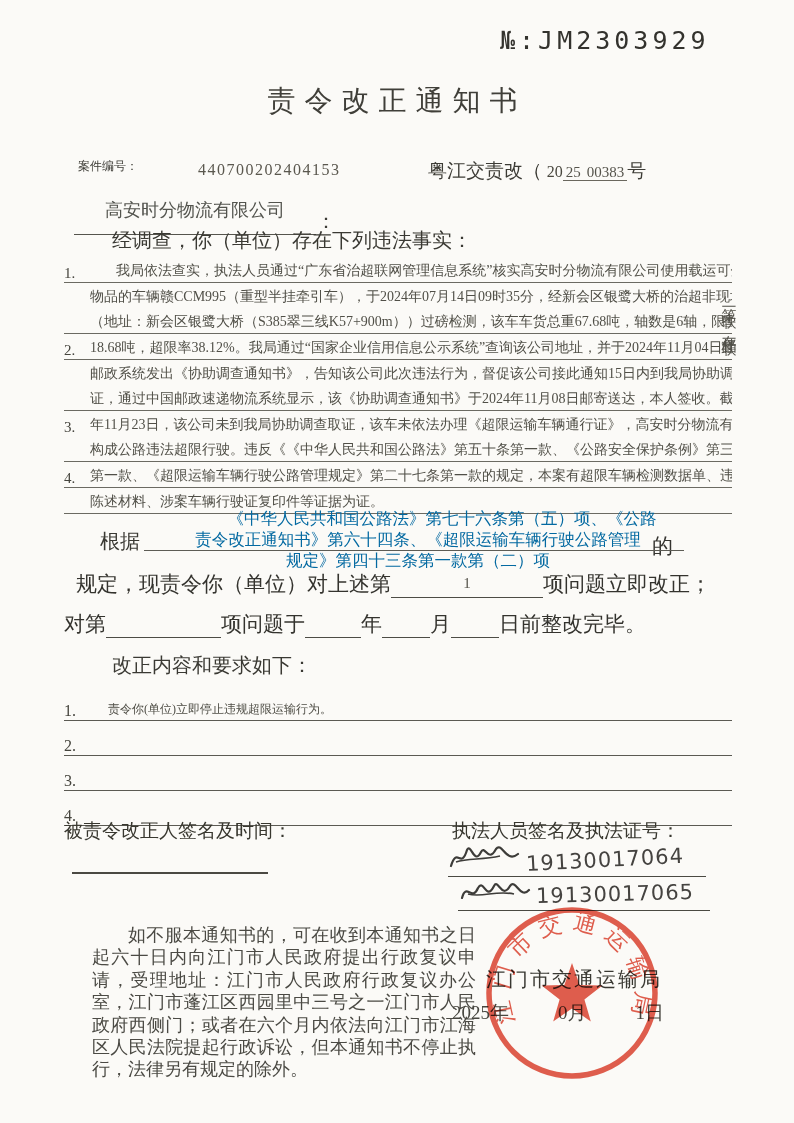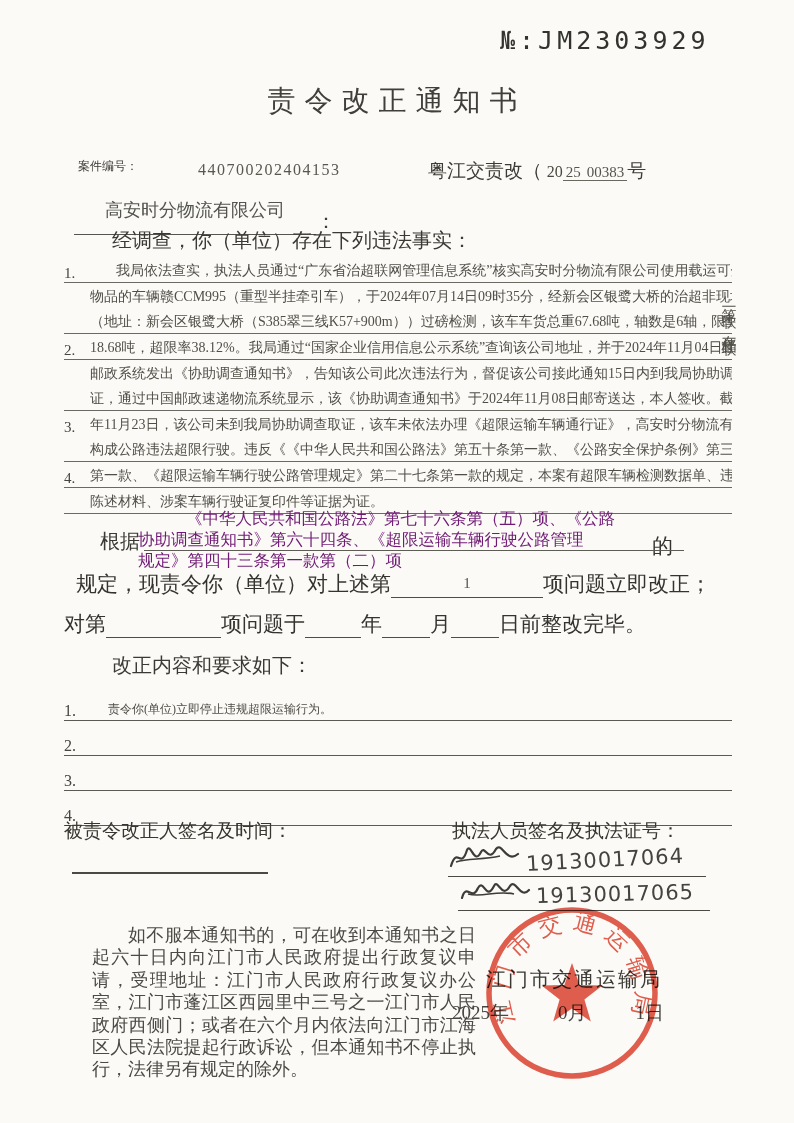--- a/index.html
+++ b/index.html
@@ -34,21 +34,21 @@
   .fact-no{flex:0 0 26px;font-size:15px;color:#45443d;}
   .fact-text{flex:1;font-size:14px;color:#504f47;white-space:nowrap;overflow:hidden;line-height:23px;}
   .fact-text.indent{text-indent:26px;}
   
   .copy-label{left:719px;top:296px;writing-mode:vertical-rl;text-orientation:upright;
     font-size:15px;letter-spacing:3px;color:#504f48;}
   
   .basis{left:64px;top:506px;width:668px;height:64px;}
   .basis-label{position:absolute;left:36px;top:22px;font-size:20px;color:#3a3933;}
   .basis-lines{position:absolute;left:74px;top:2px;width:560px;font-size:16.5px;
-    line-height:21px;color:#701a75;}
+    line-height:21px;color:#0369a1;text-align:center;}
   .basis-lines .l1{text-indent:48px;}
   .basis-de{position:absolute;left:588px;top:26px;font-size:21px;color:#353430;}
   .basis-rule{position:absolute;left:80px;top:44px;width:540px;border-bottom:1.6px solid #5d5c55;}
   .order-line{left:64px;top:570px;font-size:21px;color:#34332e;white-space:nowrap;margin-left:12px;}
   .blank{display:inline-block;border-bottom:1.8px solid #4d4c45;height:22px;
     vertical-align:bottom;text-align:center;}
   .order-blank{width:152px;font-size:15px;color:#55534b;}
   .deadline{left:64px;top:610px;font-size:21px;color:#34332e;white-space:nowrap;}
   
   .corr-head{left:112px;top:652px;font-size:20px;color:#3a3933;}
@@ -137,21 +137,21 @@
       <span class="fact-text">陈述材料、涉案车辆行驶证复印件等证据为证。</span>
     </div>
   </div>
 
   <div class="abs copy-label">第一联：存档联</div>
 
   <div class="abs basis">
     <span class="basis-label">根据</span>
     <div class="basis-lines">
       <div class="l1">《中华人民共和国公路法》第七十六条第（五）项、《公路</div>
-      <div>协助调查通知书》第六十四条、《超限运输车辆行驶公路管理</div>
+      <div>责令改正通知书》第六十四条、《超限运输车辆行驶公路管理</div>
       <div>规定》第四十三条第一款第（二）项</div>
     </div>
     <span class="basis-de">的</span>
     <div class="basis-rule"></div>
   </div>
 
   <div class="abs order-line"><span>规定，现责令你（单位）对上述第</span><span class="blank order-blank">1</span><span>项问题立即改正；</span></div>
 
   <div class="abs deadline"><span>对第</span><span class="blank" style="width:115px"></span><span>项问题于</span><span class="blank" style="width:56px"></span><span>年</span><span class="blank" style="width:48px"></span><span>月</span><span class="blank" style="width:48px"></span><span>日前整改完毕。</span></div>
 

